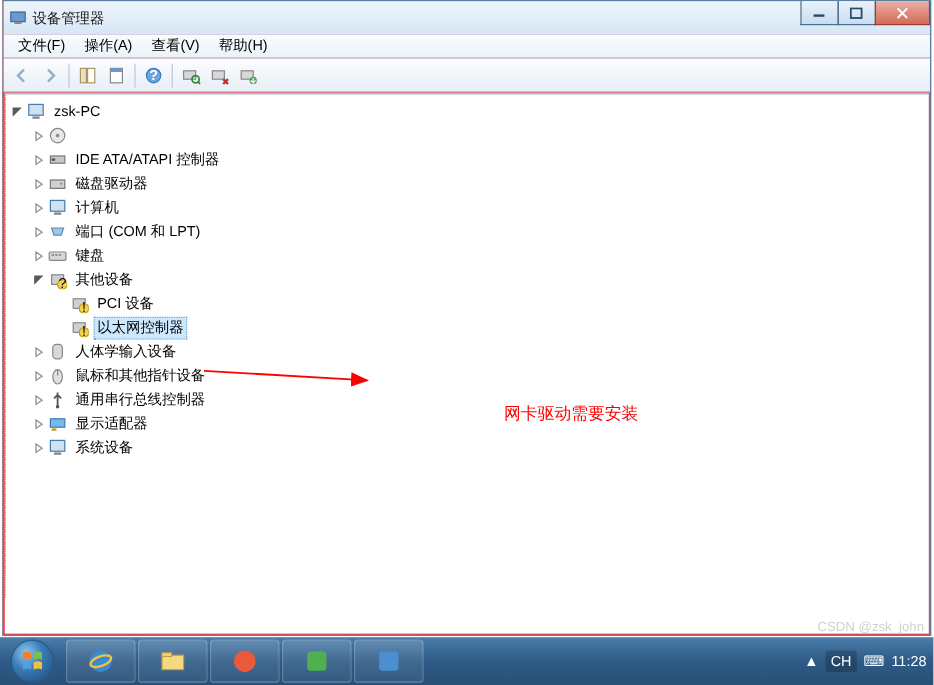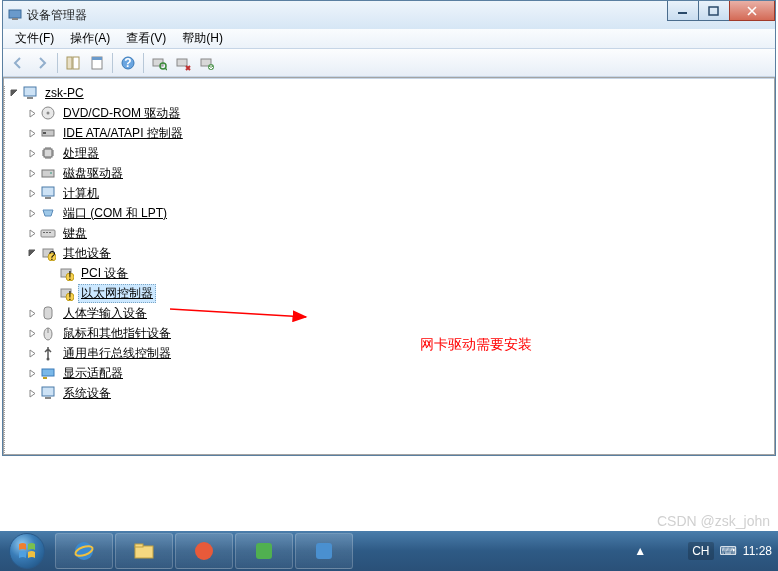--- a/index.html
+++ b/index.html
@@ -1,18 +1,18 @@
 <!DOCTYPE html>
 <html><head>
 <meta charset="utf-8">
 <style>
 * { margin: 0; padding: 0; box-sizing: border-box; font-family: "Microsoft YaHei", "SimSun", Tahoma, sans-serif; font-size: 12px; }
 body { width: 778px; height: 571px; background: #fff; position: relative; overflow: hidden; }
 
-.window { width: 774px; height: 456px; border: 1px solid #5a7fa0; background: #a3a3a3; position: absolute; left: 2px; top: 0; }
+.window { width: 774px; height: 530px; border: 1px solid #5a7fa0; background: #ef4444; position: absolute; left: 2px; top: 0; }
 
 .titlebar { height: 28px; background: linear-gradient(#eef5fb, #d6e6f5); display: flex; align-items: center; padding: 0 4px; position: relative; }
 .titlebar .app-icon { width: 16px; height: 16px; margin-right: 4px; }
 .titlebar .title { color: #1a1a1a; font-size: 12px; }
 .win-buttons { position: absolute; right: 0; top: 0; display: flex; }
 .win-btn { width: 32px; height: 20px; border: 1px solid #4b6d8e; border-top: none; margin-left: -1px; display: flex; align-items: center; justify-content: center; background: linear-gradient(#e9f2fa, #c9ddf0); cursor: pointer; }
 .win-btn.close { background: linear-gradient(#e9b0a6, #d46a56); border-color: #a03a2a; width: 46px; border-top-right-radius: 0; }
 .win-btn svg { width: 12px; height: 10px; }
 
 .menubar { height: 20px; background: linear-gradient(#fafcfe, #ebf2f9); border-bottom: 1px solid #c6d5e6; display: flex; align-items: center; padding: 0 4px; }
@@ -20,44 +20,44 @@
 
 .toolbar { height: 28px; background: linear-gradient(#fcfdfe, #e7eef7); border-bottom: 1px solid #c6d5e6; display: flex; align-items: center; padding: 0 4px; gap: 2px; }
 .tool-btn { width: 22px; height: 22px; display: flex; align-items: center; justify-content: center; cursor: pointer; border: 1px solid transparent; }
 .tool-sep { width: 1px; height: 20px; background: #b8c8d8; margin: 0 2px; }
 .tool-btn svg { width: 16px; height: 16px; }
 .tool-btn.disabled { opacity: 0.5; }
 
 .tree-container { position: absolute; top: 77px; left: 1px; right: 1px; bottom: 1px; overflow: auto; background: #fff; border-top: 1px solid #c6d5e6; }
 .tree { padding: 4px 0 4px 4px; }
 .tree-node { white-space: nowrap; }
-.tree-row { display: flex; align-items: center; height: 20px; padding-left: 0; text-decoration: underline; }
+.tree-row { display: flex; align-items: center; height: 20px; padding-left: 0; }
 .tree-toggle { width: 12px; height: 12px; display: inline-flex; align-items: center; justify-content: center; cursor: pointer; margin-right: 2px; }
 .tree-toggle svg { width: 9px; height: 9px; }
 .tree-spacer { width: 14px; display: inline-block; }
 .tree-icon { width: 16px; height: 16px; margin-right: 4px; display: inline-flex; align-items: center; justify-content: center; }
 .tree-label { padding: 1px 3px; }
 .tree-label.selected { background: #cce8ff; border: 1px dotted #7aa5c5; padding: 0 2px; }
 .tree-children { padding-left: 18px; }
 .tree-children.dotted > .tree-node > .tree-row::before {
   content: ''; position: absolute; left: 0; border-left: 1px dotted #a0a0a0; height: 100%;
 }
 
 .annotation-arrow { position: absolute; left: 168px; top: 303px; pointer-events: none; }
 .annotation-text { position: absolute; left: 420px; top: 336px; color: #ff0000; font-size: 14px; }
 
-.watermark { position: absolute; right: 8px; bottom: 42px; color: #d0d0d0; font-size: 14px; font-family: Arial; text-align: center; }
+.watermark { position: absolute; right: 8px; bottom: 42px; color: #d0d0d0; font-size: 11px; font-family: Arial; text-align: center; }
 
 .taskbar { position: absolute; left: 0; bottom: 0; width: 778px; height: 40px; background: linear-gradient(#4a7dab, #2e5a85, #2a5078); display: flex; align-items: center; }
 .start-btn { width: 54px; height: 40px; display: flex; align-items: center; justify-content: center; cursor: pointer; }
 .start-orb { width: 36px; height: 36px; border-radius: 50%; background: radial-gradient(circle at 35% 30%, #8fc9f0 0%, #3a7db8 40%, #1a4a78 100%); border: 1px solid #2a5a8a; display: flex; align-items: center; justify-content: center; }
 .task-item { width: 58px; height: 36px; margin: 0 1px; background: linear-gradient(rgba(255,255,255,0.15), rgba(255,255,255,0.05)); border: 1px solid rgba(255,255,255,0.2); border-radius: 3px; display: flex; align-items: center; justify-content: center; cursor: pointer; }
 .task-item svg, .task-item .ticon { width: 24px; height: 24px; }
 .tray { margin-left: auto; height: 40px; display: flex; align-items: center; padding: 0 6px; gap: 6px; color: #fff; font-size: 11px; }
-.lang-ind { background: rgba(0,0,0,0.2); padding: 2px 4px; border-radius: 2px; margin-left: 36px; }
+.lang-ind { background: rgba(0,0,0,0.2); padding: 2px 4px; border-radius: 2px; }
 .clock { text-align: center; line-height: 1.2; }
 
 .dev-icon { width:16px; height:16px; }
 </style>
 </head>
 <body>
 
 <div class="window">
 
   <div class="titlebar">
@@ -174,57 +174,40 @@
                   <svg viewBox="0 0 9 9">
                     <path d="M2 1 L7 4.5 L2 8 Z" fill="#fff" stroke="#888"></path>
                   </svg>
                 </span>
             <span class="tree-icon">
                   <svg class="dev-icon" viewBox="0 0 16 16">
                     <circle cx="8" cy="8" r="6" fill="#e8e8e8" stroke="#888"></circle>
                     <circle cx="8" cy="8" r="1.5" fill="#888"></circle>
                   </svg>
                 </span>
-            <span class="tree-label">DVD/CD-ROM 驱动器</span>
           </div>
             </div>
 
           <div class="tree-node">
               <div class="tree-row">
             <span class="tree-toggle">
                   <svg viewBox="0 0 9 9">
                     <path d="M2 1 L7 4.5 L2 8 Z" fill="#fff" stroke="#888"></path>
                   </svg>
                 </span>
             <span class="tree-icon">
                   <svg class="dev-icon" viewBox="0 0 16 16">
                     <rect x="2" y="5" width="12" height="6" fill="#c8c8c8" stroke="#777"></rect>
                     <rect x="3" y="7" width="3" height="2" fill="#555"></rect>
                   </svg>
                 </span>
             <span class="tree-label">IDE ATA/ATAPI 控制器</span>
           </div>
             </div>
 
-          <div class="tree-node">
-              <div class="tree-row">
-            <span class="tree-toggle">
-                  <svg viewBox="0 0 9 9">
-                    <path d="M2 1 L7 4.5 L2 8 Z" fill="#fff" stroke="#888"></path>
-                  </svg>
-                </span>
-            <span class="tree-icon">
-                  <svg class="dev-icon" viewBox="0 0 16 16">
-                    <rect x="4" y="4" width="8" height="8" fill="#d8d8d8" stroke="#666"></rect>
-                    <path d="M4 6h-2 M4 8h-2 M4 10h-2 M12 6h2 M12 8h2 M12 10h2 M6 4v-2 M8 4v-2 M10 4v-2 M6 12v2 M8 12v2 M10 12v2" stroke="#666"></path>
-                  </svg>
-                </span>
-            <span class="tree-label">处理器</span>
-          </div>
-            </div>
 
           <div class="tree-node">
               <div class="tree-row">
             <span class="tree-toggle">
                   <svg viewBox="0 0 9 9">
                     <path d="M2 1 L7 4.5 L2 8 Z" fill="#fff" stroke="#888"></path>
                   </svg>
                 </span>
             <span class="tree-icon">
                   <svg class="dev-icon" viewBox="0 0 16 16">

